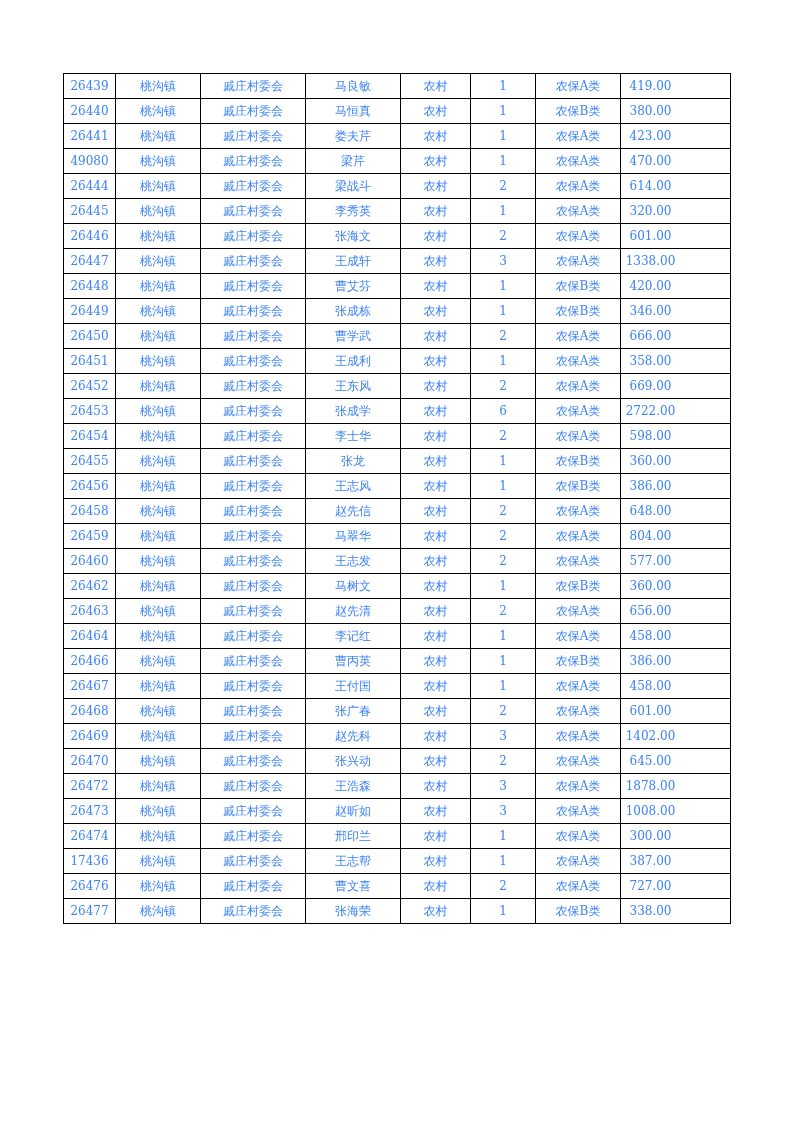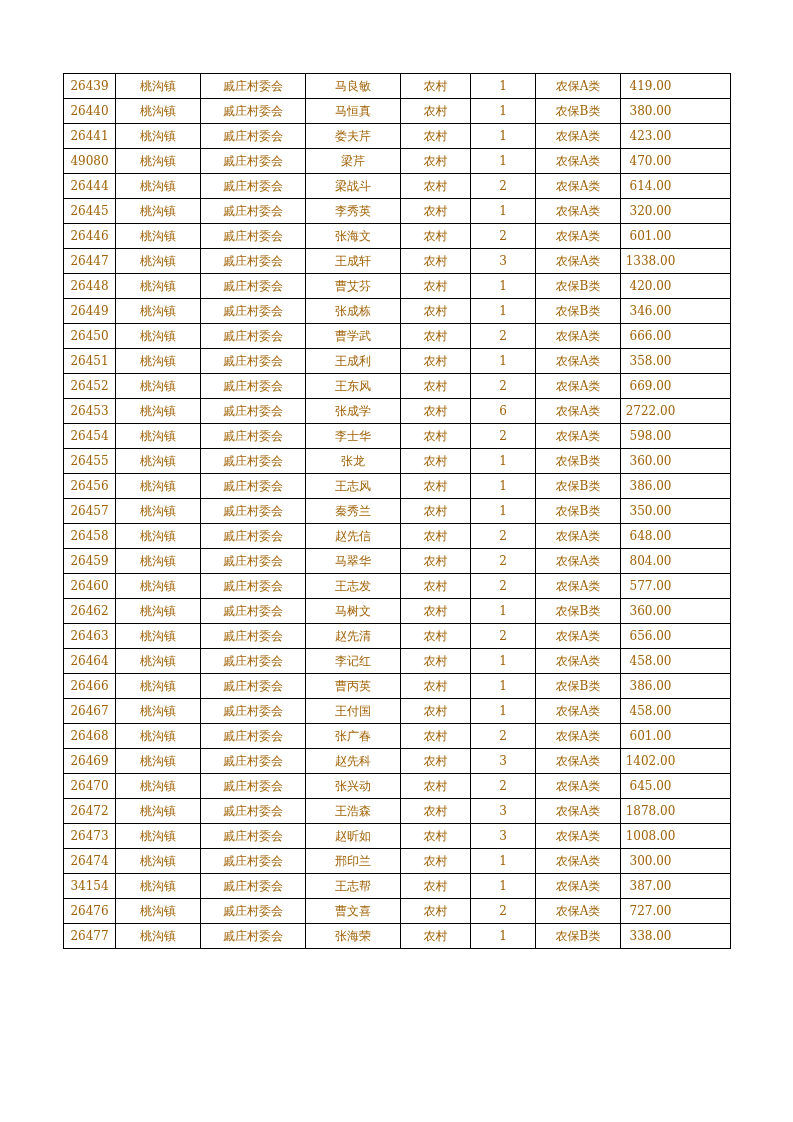--- a/index.html
+++ b/index.html
@@ -6,21 +6,21 @@
     margin: 0;
     padding: 0;
     background: #ffffff;
   }
   .page {
     position: relative;
     width: 793px;
     height: 1122px;
     background: #ffffff;
     font-family: "DejaVu Serif", "Liberation Serif", serif;
-    color: #a16207;
+    color: #3b82f6;
     overflow: hidden;
   }
   table.roster {
     position: absolute;
     left: 63px;
     top: 73px;
     border-collapse: collapse;
     table-layout: fixed;
   }
   table.roster td {
@@ -225,30 +225,20 @@
           <td class="col-id">26456</td>
           <td class="col-town">桃沟镇</td>
           <td class="col-village">戚庄村委会</td>
           <td class="col-name">王志风</td>
           <td class="col-residence">农村</td>
           <td class="col-count">1</td>
           <td class="col-category">农保B类</td>
           <td class="col-amount">386.00</td>
         </tr>
         <tr>
-          <td class="col-id">26457</td>
-          <td class="col-town">桃沟镇</td>
-          <td class="col-village">戚庄村委会</td>
-          <td class="col-name">秦秀兰</td>
-          <td class="col-residence">农村</td>
-          <td class="col-count">1</td>
-          <td class="col-category">农保B类</td>
-          <td class="col-amount">350.00</td>
-        </tr>
-        <tr>
           <td class="col-id">26458</td>
           <td class="col-town">桃沟镇</td>
           <td class="col-village">戚庄村委会</td>
           <td class="col-name">赵先信</td>
           <td class="col-residence">农村</td>
           <td class="col-count">2</td>
           <td class="col-category">农保A类</td>
           <td class="col-amount">648.00</td>
         </tr>
         <tr>
@@ -375,21 +365,21 @@
           <td class="col-id">26474</td>
           <td class="col-town">桃沟镇</td>
           <td class="col-village">戚庄村委会</td>
           <td class="col-name">邢印兰</td>
           <td class="col-residence">农村</td>
           <td class="col-count">1</td>
           <td class="col-category">农保A类</td>
           <td class="col-amount">300.00</td>
         </tr>
         <tr>
-          <td class="col-id">34154</td>
+          <td class="col-id">17436</td>
           <td class="col-town">桃沟镇</td>
           <td class="col-village">戚庄村委会</td>
           <td class="col-name">王志帮</td>
           <td class="col-residence">农村</td>
           <td class="col-count">1</td>
           <td class="col-category">农保A类</td>
           <td class="col-amount">387.00</td>
         </tr>
         <tr>
           <td class="col-id">26476</td>

